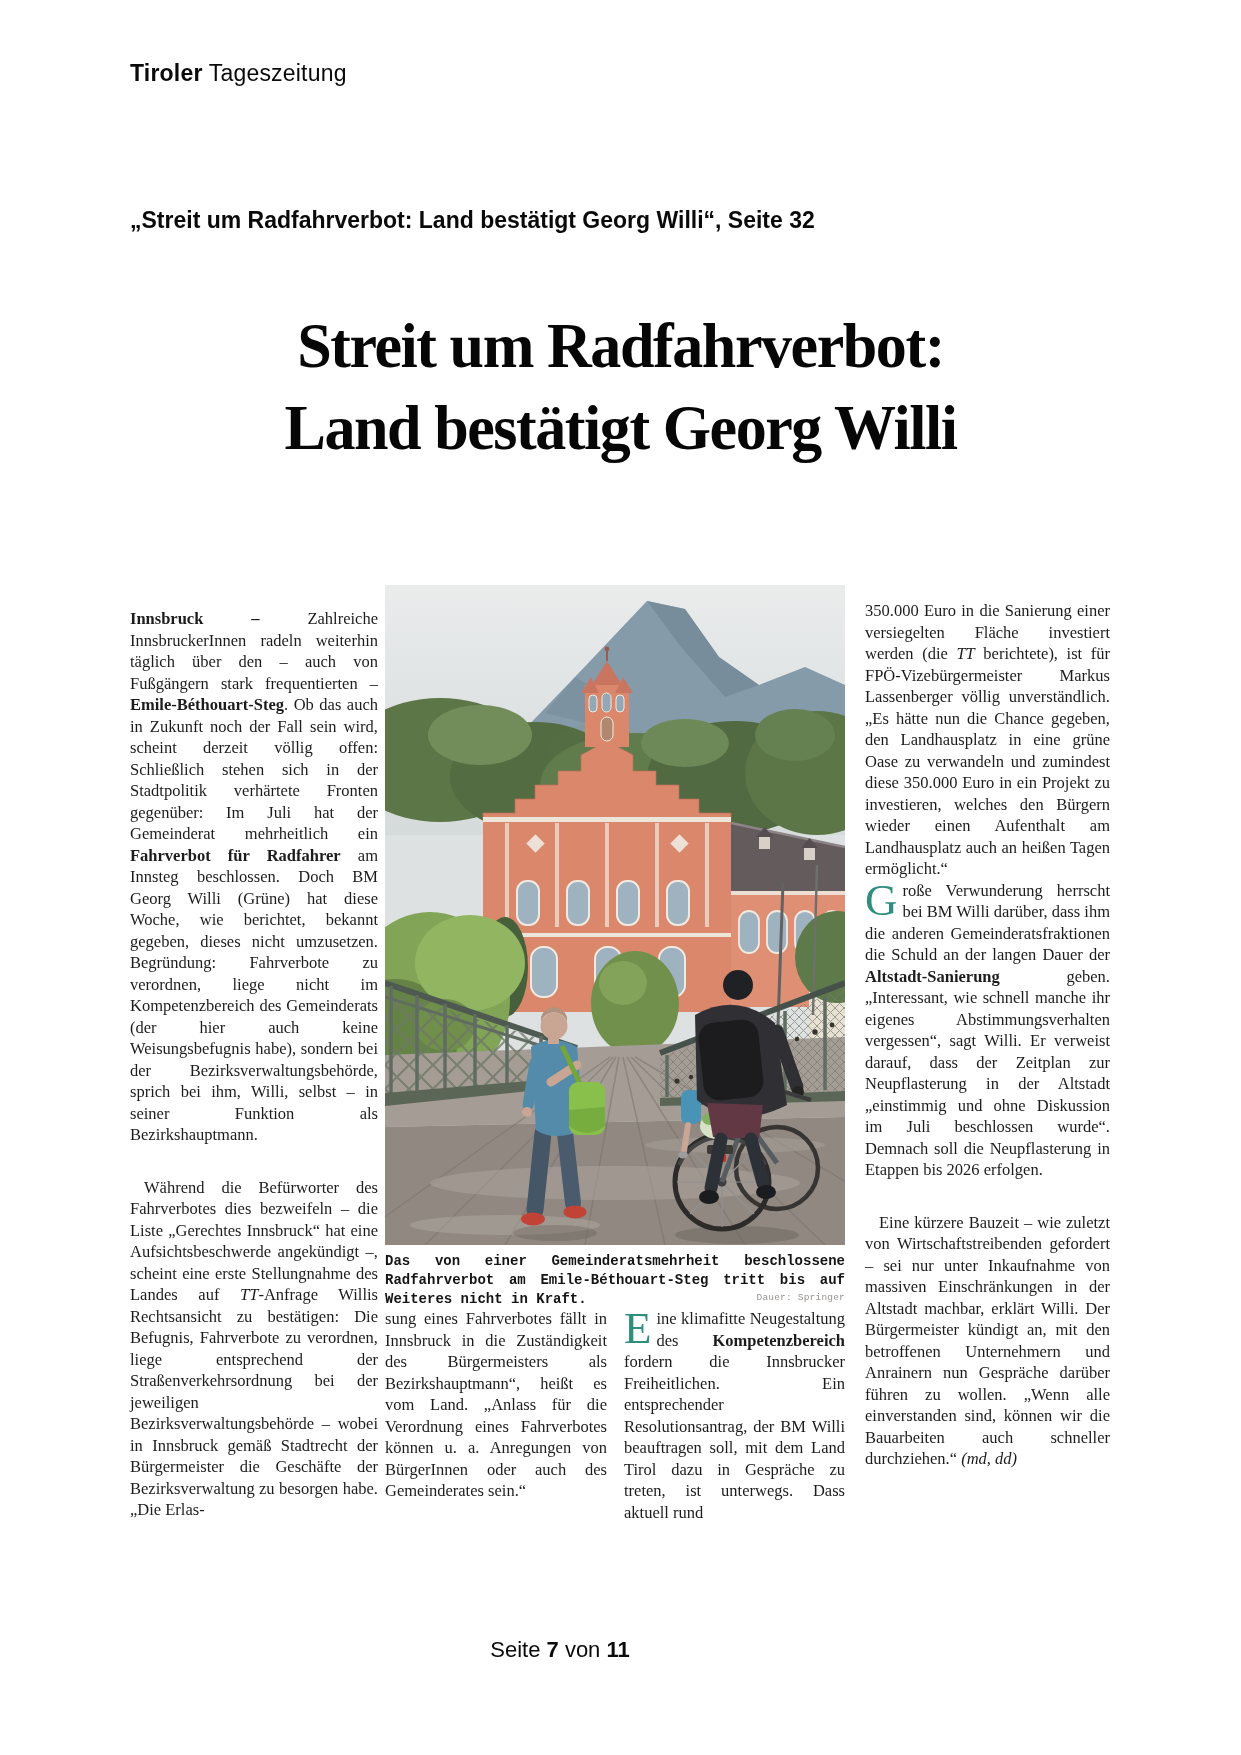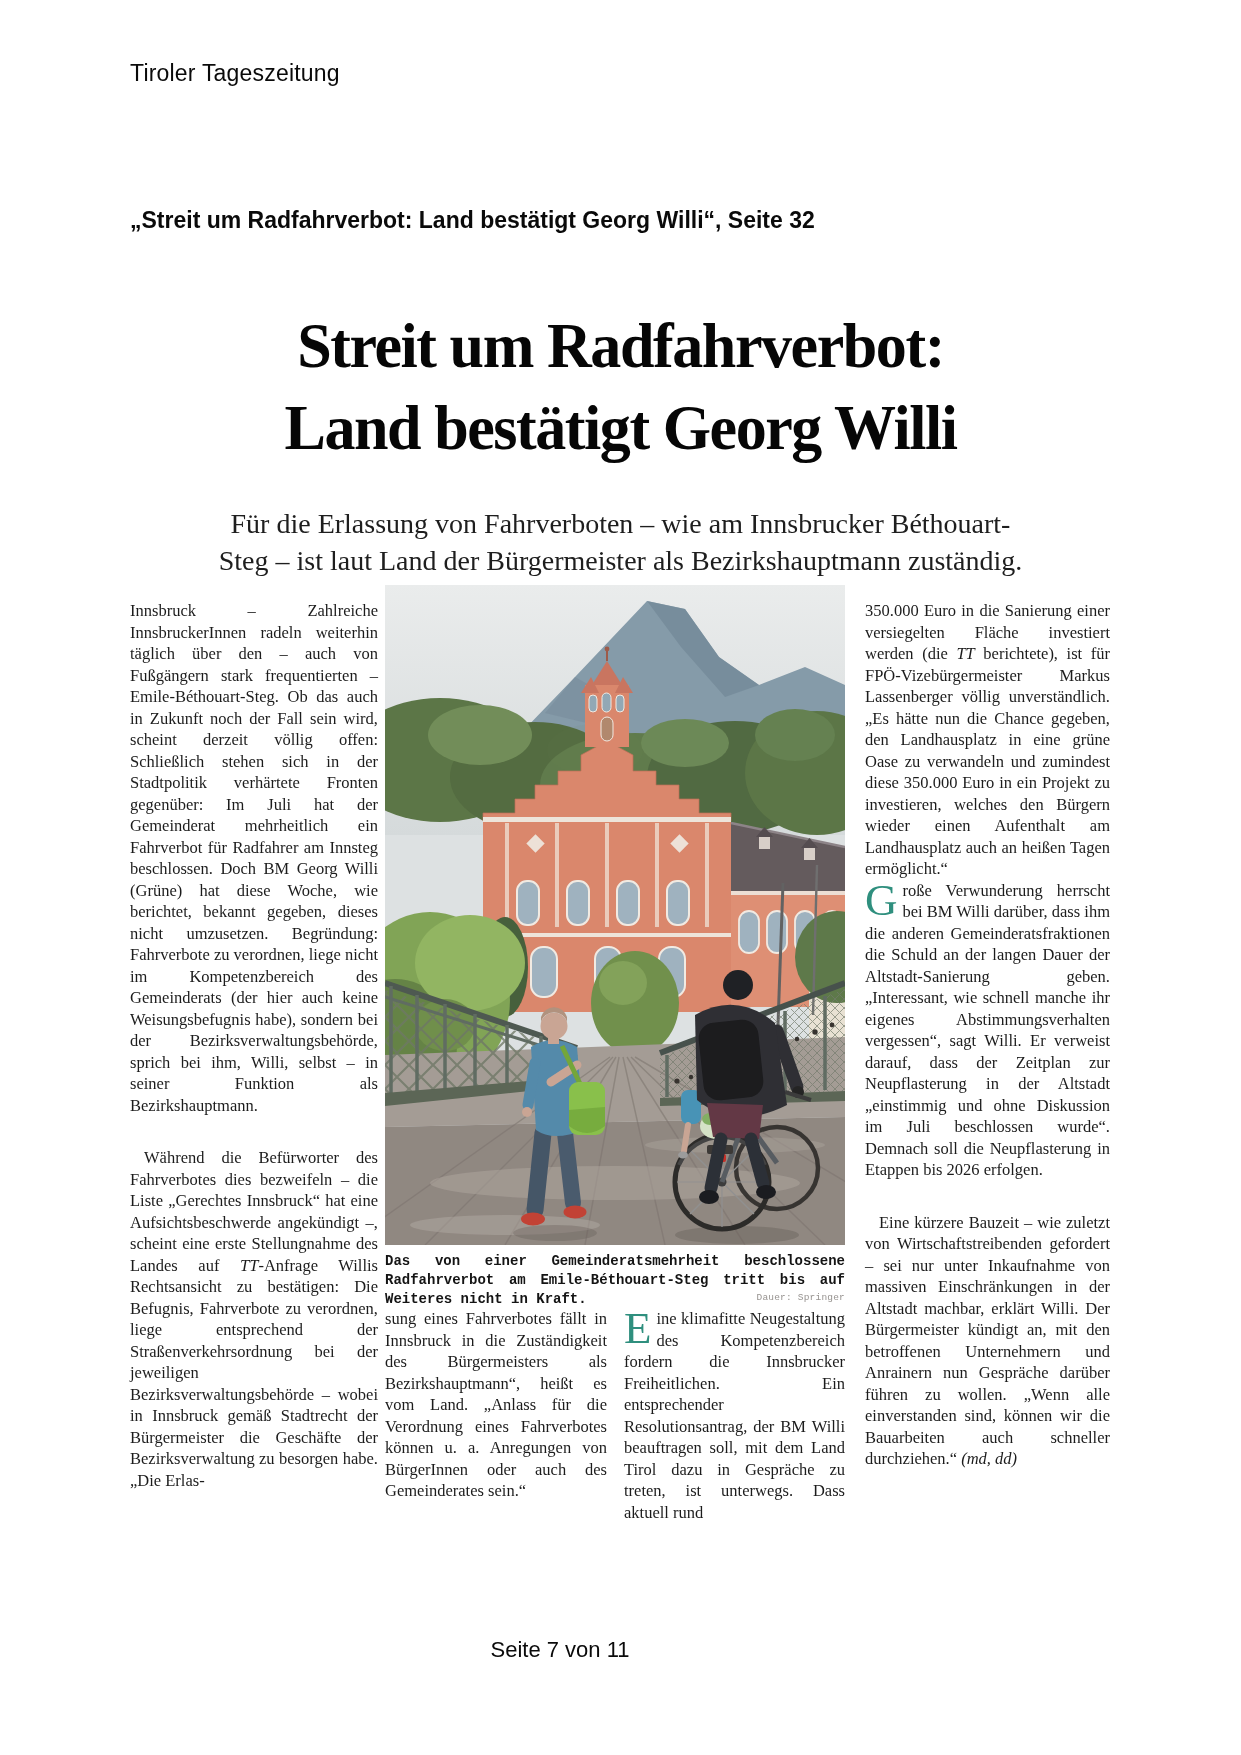--- a/index.html
+++ b/index.html
@@ -1,39 +1,39 @@
 <!DOCTYPE html>
 <html><head>
 <meta charset="utf-8">
 <style>
   html,body{margin:0;padding:0;background:#ffffff;}
   .page{position:relative;width:1241px;height:1755px;background:#ffffff;overflow:hidden;
         font-family:"Liberation Serif",serif;color:#1c1c1c;}
-  .b{font-weight:normal;}
+  .b{font-weight:bold;}
   .i{font-style:italic;}
 
   .masthead{position:absolute;left:130px;top:60px;font-family:"Liberation Sans",sans-serif;
             font-size:23px;color:#0a0a0a;letter-spacing:0.2px;}
   .refline{position:absolute;left:130px;top:207px;font-family:"Liberation Sans",sans-serif;
            font-size:23px;font-weight:bold;color:#0a0a0a;}
 
   .headline{position:absolute;left:0;top:305px;width:1241px;margin:0;text-align:center;
             font-family:"Liberation Serif",serif;font-weight:bold;color:#060606;
             font-size:64px;line-height:82px;letter-spacing:-1.5px;}
   .headline .hl{display:block;transform:scaleX(0.97);}
 
   .subhead{position:absolute;left:0;top:505px;width:1241px;text-align:center;
            font-size:28px;line-height:37px;color:#1e1e1e;}
   .subhead .shl{display:block;}
 
   .body{position:absolute;left:130px;top:600px;width:980px;height:1000px;}
   .col{position:absolute;font-size:16.5px;line-height:21.5px;text-align:justify;color:#1c1c1c;}
   .col p{margin:0;}
   .col p.indent{text-indent:14px;margin-top:31px;}
-  .col1{left:0;top:0;width:248px;}
+  .col1{left:0;top:8px;width:248px;}
   .col2{left:255px;top:708px;width:222px;}
   .col3{left:494px;top:708px;width:221px;}
   .col4{left:735px;top:0;width:245px;}
 
   .dropcap{float:left;font-size:45px;line-height:37px;padding:2px 5px 0 0;
            color:#2f8f7e;font-family:"Liberation Serif",serif;}
 
   .photo{position:absolute;left:255px;top:-15px;width:460px;height:660px;margin:0;
          overflow:hidden;background:#dfe3e4;}
   .caption{position:relative;left:255px;top:652px;width:460px;position:absolute;
@@ -52,24 +52,20 @@
 
   <div class="masthead"><span class="b">Tiroler</span><span> Tageszeitung</span></div>
 
   <div class="refline">„Streit um Radfahrverbot: Land bestätigt Georg Willi“, Seite 32</div>
 
   <h1 class="headline">
     <span class="hl">Streit um Radfahrverbot:</span>
     <span class="hl">Land bestätigt Georg Willi</span>
   </h1>
 
-  <div class="subhead">
-    <span class="shl">Für die Erlassung von Fahrverboten – wie am Innsbrucker Béthouart-</span>
-    <span class="shl">Steg – ist laut Land der Bürgermeister als Bezirkshauptmann zuständig.</span>
-  </div>
 
   <div class="body">
 
     <div class="col col1">
         <p><span class="b">Innsbruck –</span><span> Zahlreiche InnsbruckerInnen radeln weiterhin täglich über den – auch von Fußgängern stark frequentierten – </span><span class="b">Emile-Béthouart-Steg</span><span>. Ob das auch in Zukunft noch der Fall sein wird, scheint derzeit völlig offen: Schließlich stehen sich in der Stadtpolitik verhärtete Fronten gegenüber: Im Juli hat der Gemeinderat mehrheitlich ein </span><span class="b">Fahrverbot für Radfahrer</span><span> am Innsteg beschlossen. Doch BM Georg Willi (Grüne) hat diese Woche, wie berichtet, bekannt gegeben, dieses nicht umzusetzen. Begründung: Fahrverbote zu verordnen, liege nicht im Kompetenzbereich des Gemeinderats (der hier auch keine Weisungsbefugnis habe), sondern bei der Bezirksverwaltungsbehörde, sprich bei ihm, Willi, selbst – in seiner Funktion als Bezirkshauptmann.</span></p>
         <p class="indent"><span>Während die Befürworter des Fahrverbotes dies bezweifeln – die Liste „Gerechtes Innsbruck“ hat eine Aufsichtsbeschwerde angekündigt –, scheint eine erste Stellungnahme des Landes auf </span><span class="i">TT</span><span>-Anfrage Willis Rechtsansicht zu bestätigen: Die Befugnis, Fahrverbote zu verordnen, liege entsprechend der Straßenverkehrsordnung bei der jeweiligen Bezirksverwaltungsbehörde – wobei in Innsbruck gemäß Stadtrecht der Bürgermeister die Geschäfte der Bezirksverwaltung zu besorgen habe. „Die Erlas-</span></p>
       </div>
 
     <figure class="photo">
       <svg viewBox="0 0 460 660" width="460" height="660" xmlns="http://www.w3.org/2000/svg">

